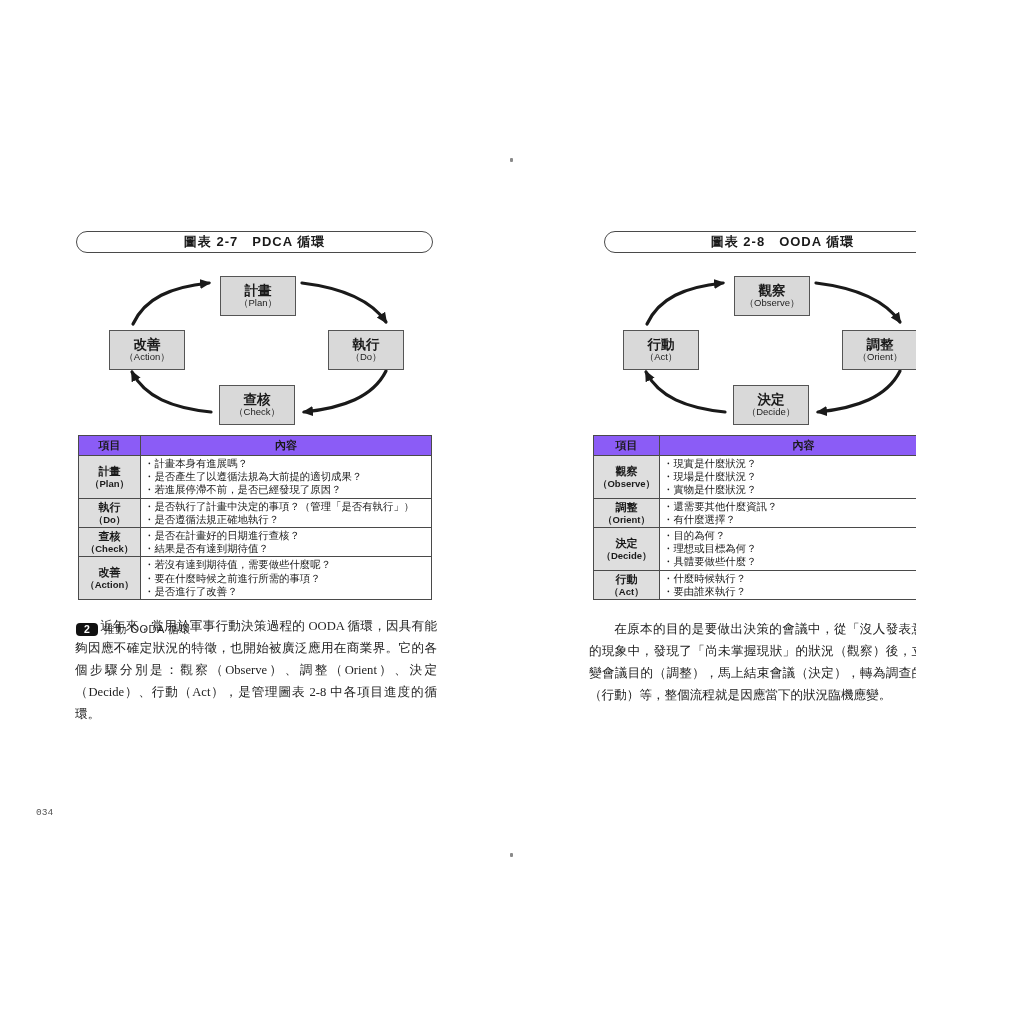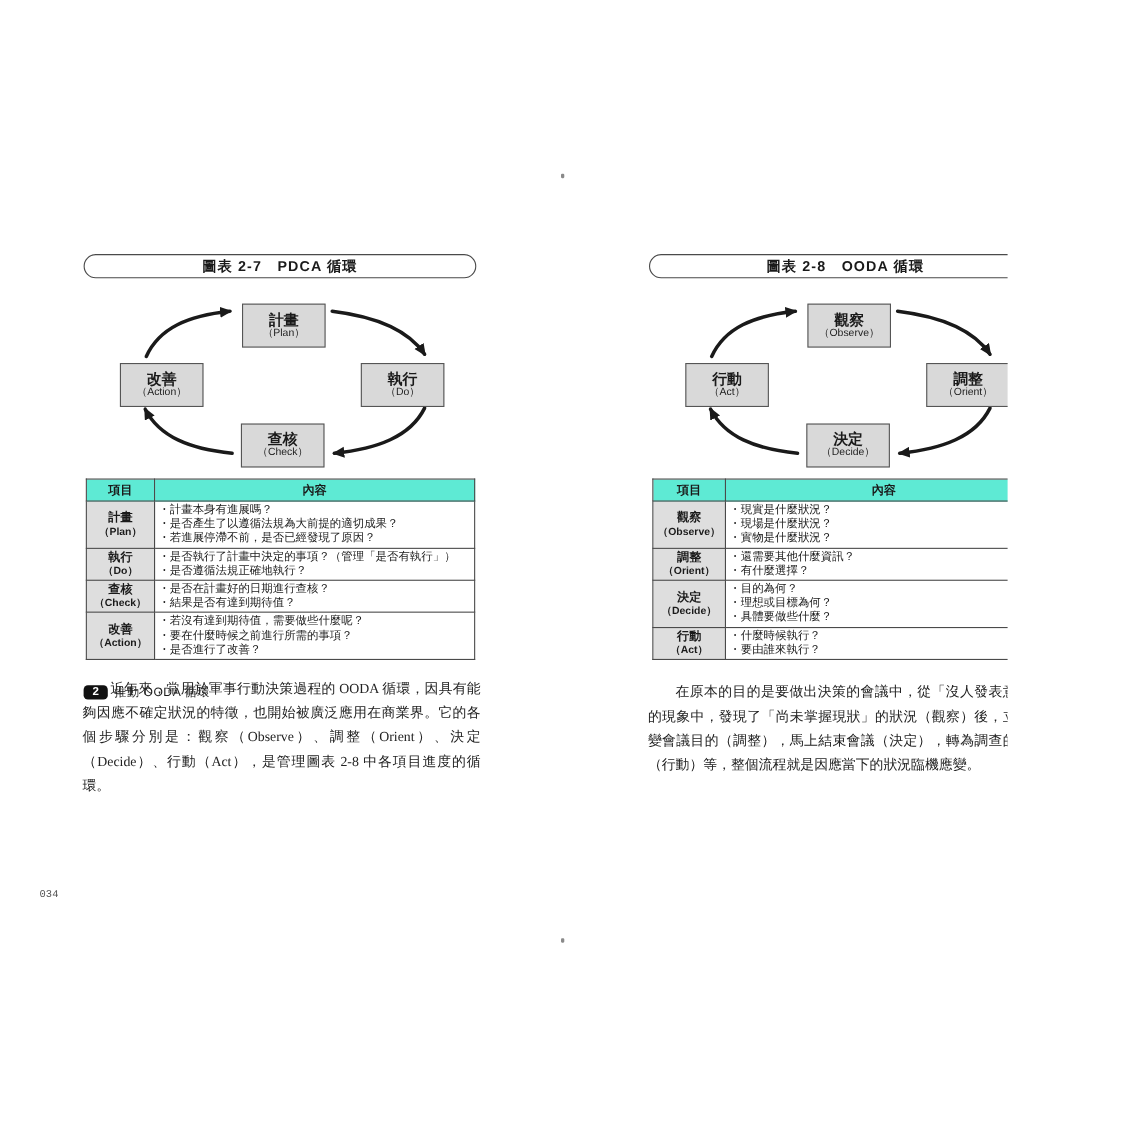--- a/index.html
+++ b/index.html
@@ -12,21 +12,21 @@
   
   .diagram{position:absolute;width:357px;height:177px;}
   .diagram svg{position:absolute;left:0;top:0;}
   .cycle-box{position:absolute;width:74px;height:38px;background:#d9d9d9;border:1.5px solid #555;
              display:flex;flex-direction:column;align-items:center;justify-content:center;line-height:1.15;}
   .cycle-box .lbl{font-size:13.5px;font-weight:bold;}
   .cycle-box .sub{font-size:9.5px;color:#222;}
   
   table.qa{position:absolute;border-collapse:collapse;table-layout:fixed;background:#fff;}
   table.qa td,table.qa th{border:1.2px solid #4a4a4a;padding:1px 3px;vertical-align:middle;}
-  table.qa th{background:#5eead4;font-size:11px;font-weight:bold;text-align:center;height:17px;}
+  table.qa th{background:#8b5cf6;font-size:11px;font-weight:bold;text-align:center;height:17px;}
   td.item{background:#dedede;text-align:center;font-weight:bold;font-size:11px;line-height:1.2;}
   td.item .isub{font-size:9.5px;}
   td.content{font-size:10.4px;}
   td.content .line{line-height:13.2px;white-space:nowrap;}
   
   .sec-head{position:absolute;display:flex;align-items:center;gap:6px;}
   .badge{background:#111;color:#fff;font-size:10.5px;font-weight:bold;border-radius:4px;
          padding:1px 8px 2px 8px;line-height:1;}
   .sec-title{font-size:11px;font-weight:normal;letter-spacing:0.5px;text-align:right;}
   
@@ -139,21 +139,21 @@
 
     <div class="bodytext" style="left:75px;top:615px;width:362px;">
       <p>近年來，常用於軍事行動決策過程的 OODA 循環，因具有能夠因應不確定狀況的特徵，也開始被廣泛應用在商業界。它的各個步驟分別是：觀察（Observe）、調整（Orient）、決定（Decide）、行動（Act），是管理圖表 2-8 中各項目進度的循環。</p>
     </div>
 
     <div class="pagenum" style="left:36px;top:807px;font-family:Liberation Mono, monospace;">034</div>
   </div>
 
   <div>
 
-    <div class="fig-title" style="left:590px;top:231px;">圖表 2-8　OODA 循環</div>
+    <div class="fig-title" style="left:604px;top:231px;">圖表 2-8　OODA 循環</div>
 
     <div class="diagram" style="left:589px;top:258px;">
       <svg width="357" height="177" viewBox="0 0 357 177">
         <defs>
           <marker id="ahR" markerUnits="userSpaceOnUse" markerWidth="13" markerHeight="13" refX="9" refY="5" orient="auto">
             <path d="M0,0 L11,5 L0,10 z" fill="#1a1a1a"></path>
           </marker>
         </defs>
         <g fill="none" stroke="#1a1a1a" stroke-width="3.2" stroke-linecap="round">
           <path d="M 58 66 C 70 40, 96 29, 134 25" marker-end="url(#ahR)"></path>

